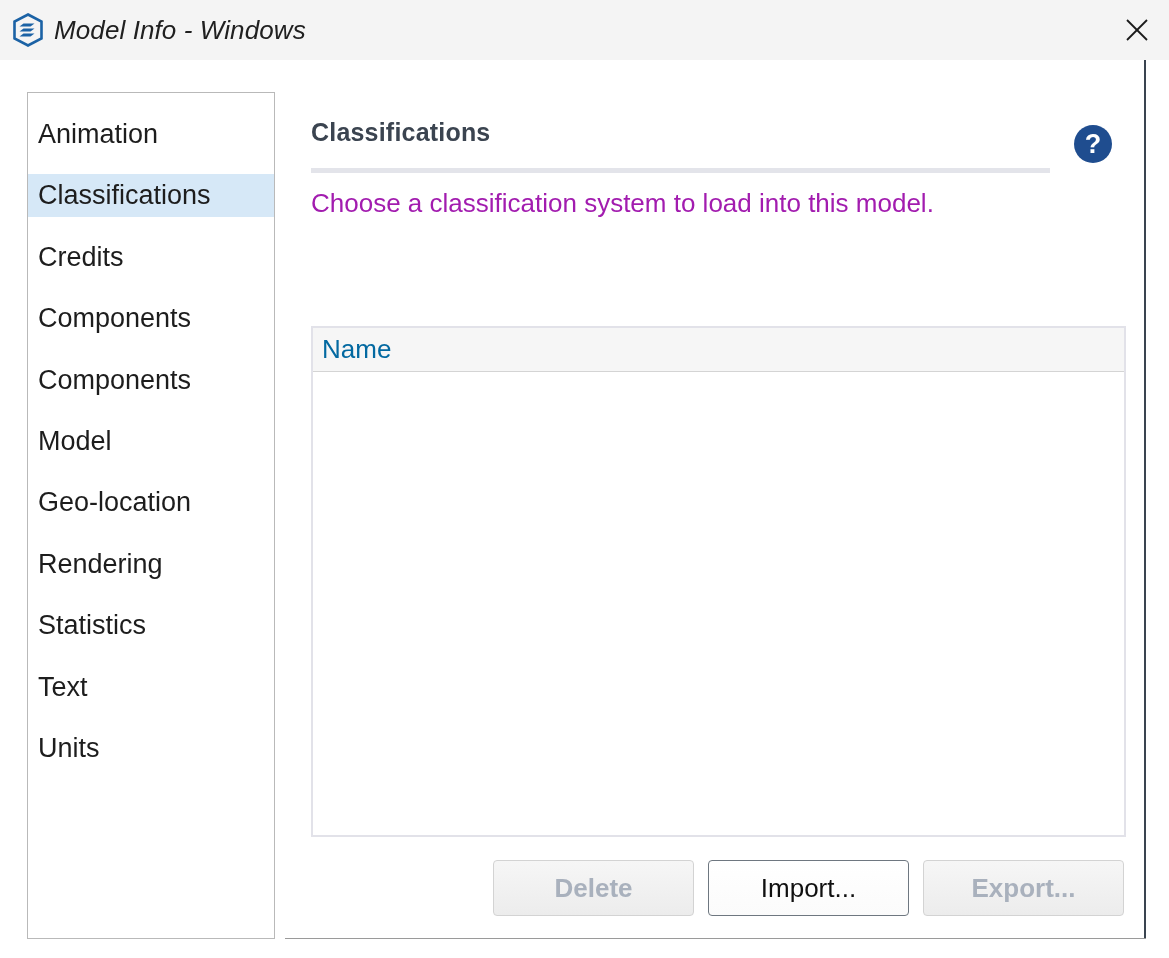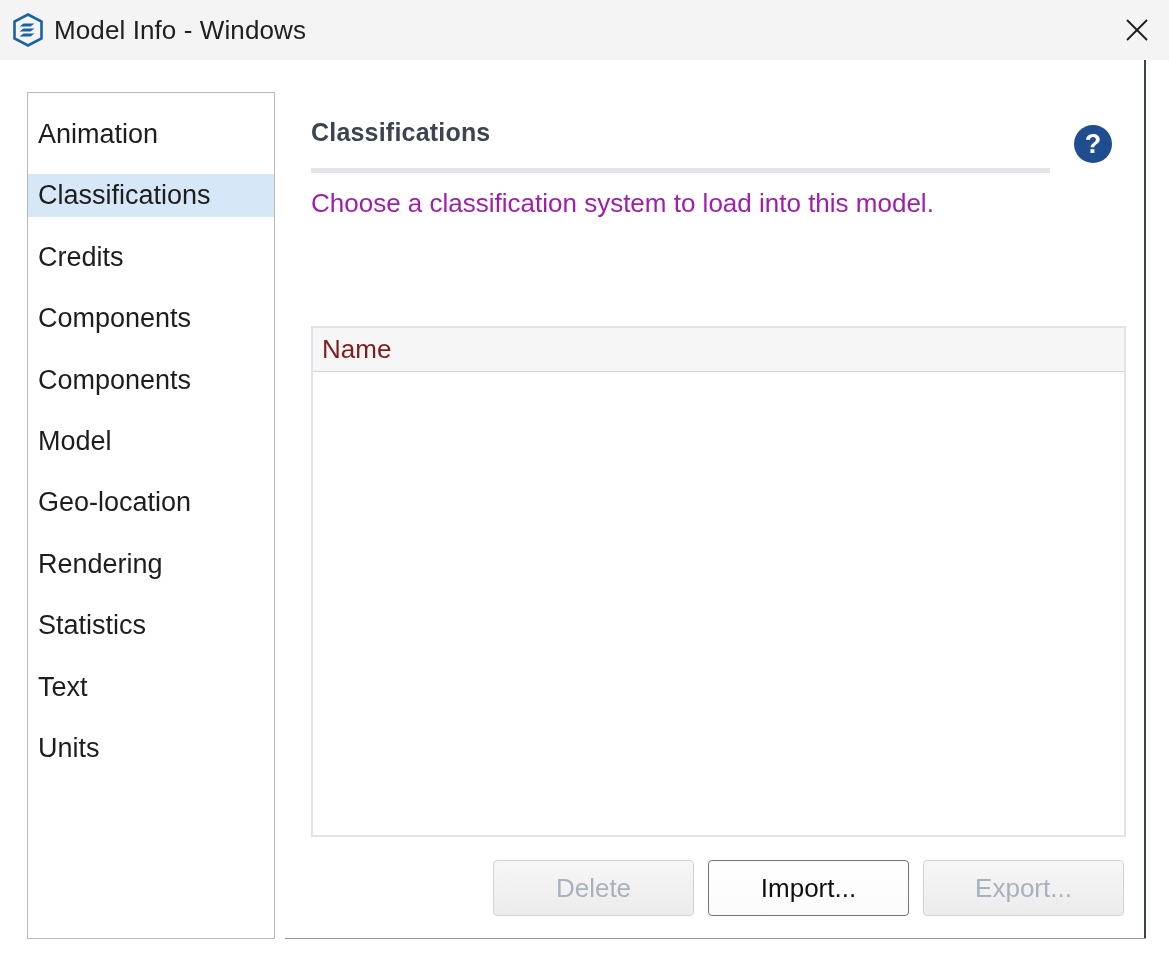--- a/index.html
+++ b/index.html
@@ -32,20 +32,21 @@
     height: 36px;
     display: block;
     flex: none;
   }
   .title-text {
     margin-left: 8px;
     font-size: 26px;
     color: #202020;
     letter-spacing: 0.1px;
     white-space: nowrap;
+    font-style: italic;
   }
   .close-btn {
     position: absolute;
     right: 0; top: 0;
     width: 64px;
     height: 60px;
     display: flex;
     align-items: center;
     justify-content: center;
     cursor: default;
@@ -143,21 +144,21 @@
     height: 44px;
     background: #f6f6f6;
     border-bottom: 1px solid #d4d4d4;
     display: flex;
     align-items: center;
     box-sizing: border-box;
   }
   .list-header .col-name {
     padding-left: 9px;
     font-size: 26px;
-    color: #7f1d1d;
+    color: #0369a1;
   }
   .list-body {
     padding-top: 2px;
   }
   .list-row {
     height: 42px;
     line-height: 42px;
     padding-left: 9px;
     font-size: 26px;
     color: #1d1d1d;
@@ -190,20 +191,21 @@
   }
   .btn.enabled {
     background: linear-gradient(#ffffff, #fbfbfb);
     border: 1px solid #6e7780;
     color: #101010;
   }
   .btn.disabled {
     background: linear-gradient(#f6f6f6, #ececec);
     border: 1px solid #d3d3d3;
     color: #a9b1bd;
+    font-weight: bold;
   }
 
   .bottom-divider {
     position: absolute;
     left: 285px;
     top: 938px;
     width: 861px;
     height: 1px;
     background: #9a9a9a;
   }

